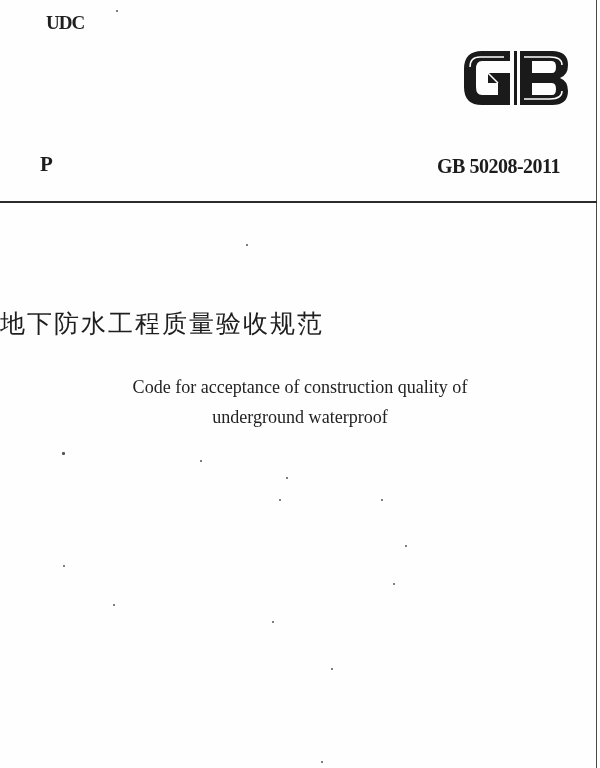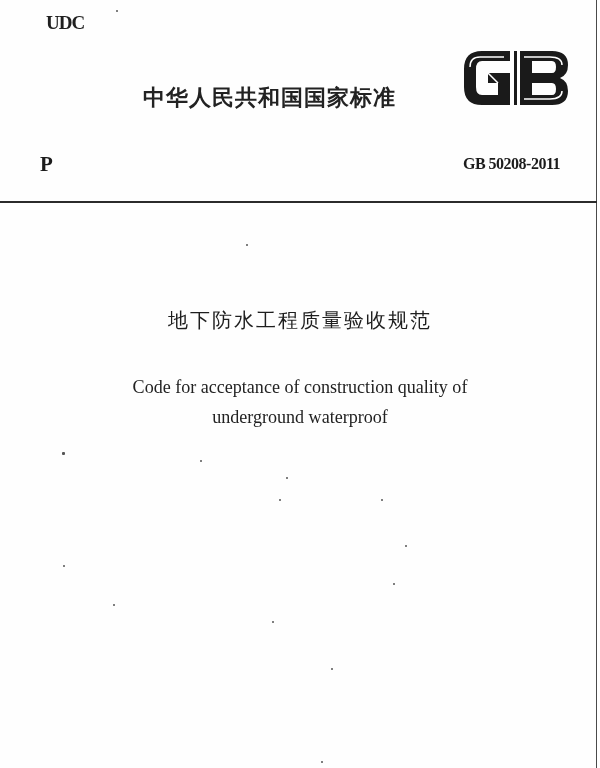--- a/index.html
+++ b/index.html
@@ -57,37 +57,36 @@
       font-family: "Liberation Serif", serif;
       font-weight: bold;
       font-size: 21px;
       color: #1c1c1c;
     }
     .std-number {
       position: absolute;
       right: 36px; top: 155px;
       font-family: "Liberation Serif", serif;
       font-weight: bold;
-      font-size: 16px;
+      font-size: 20px;
       letter-spacing: -0.5px;
       color: #1c1c1c;
     }
     .rule {
       position: absolute;
       left: 0; top: 201px;
       width: 597px; height: 2px;
       background: #2b2b2b;
     }
     .title-cn {
       position: absolute;
       left: 0; top: 307px;
       width: 600px;
-      text-align: center;
       font-family: "DejaVu Serif", serif;
-      font-size: 20px;
+      font-size: 25px;
       letter-spacing: 2px;
       color: #1e1e1e;
     }
     .title-en {
       position: absolute;
       left: 0; top: 372px;
       width: 600px;
       text-align: center;
       font-family: "Liberation Serif", serif;
       font-size: 19px;
@@ -103,21 +102,20 @@
       border-radius: 1px;
     }
   </style>
 </head>
 <body>
 
 <div class="page">
 
   <div class="udc">UDC</div>
 
-  <div class="national-standard">中华人民共和国国家标准</div>
 
   <div class="gb-logo">
     <svg width="112" height="66" viewBox="0 0 112 66">
 
       <path d="M50 6 H22 Q4 6 4 24 V42 Q4 60 22 60 H50 V28 H28 V38 H38 V50 H22 Q16 50 16 42 V24 Q16 16 22 16 H50 Z" fill="#1a1a1a"></path>
       <path d="M10 22 Q10 12 20 12 H44" stroke="#fff" stroke-width="1.5" fill="none"></path>
       <path d="M28 28 L38 38" stroke="#fff" stroke-width="1.5"></path>
 
       <rect x="54" y="6" width="3" height="54" fill="#1a1a1a"></rect>
 

